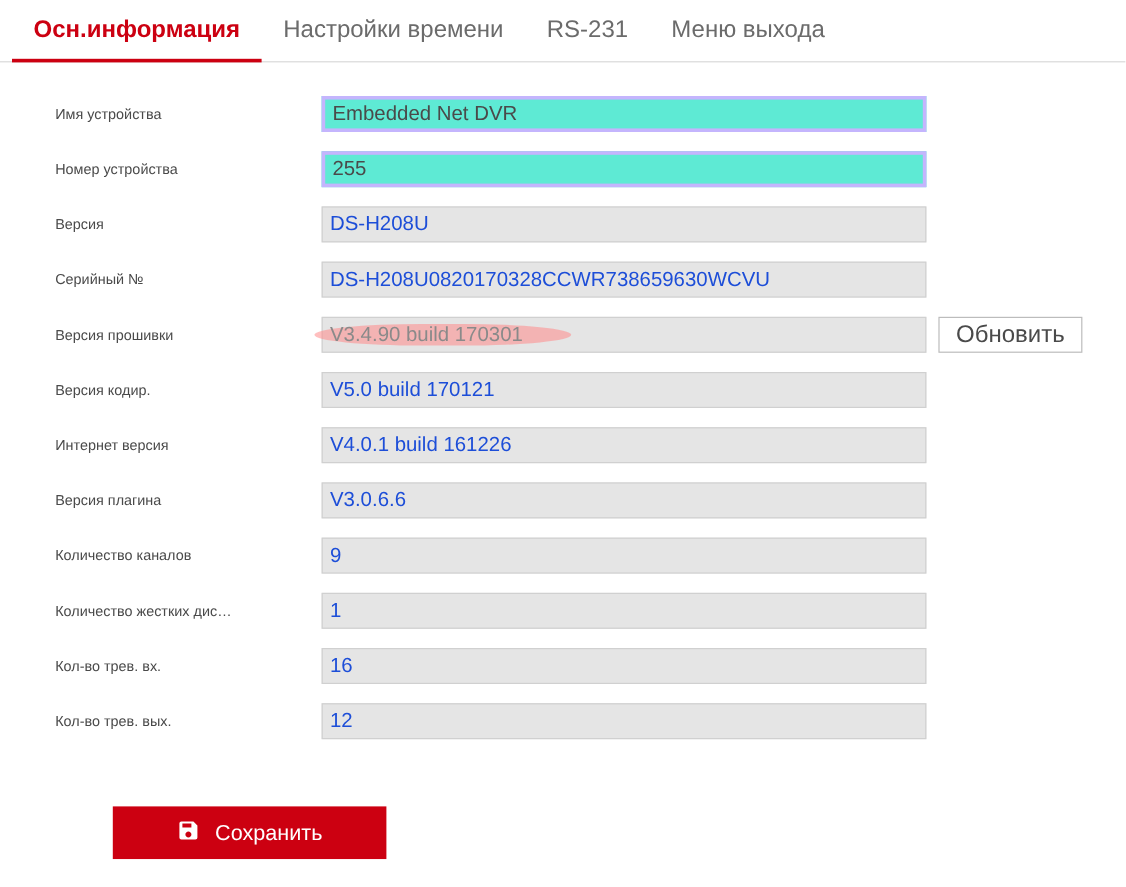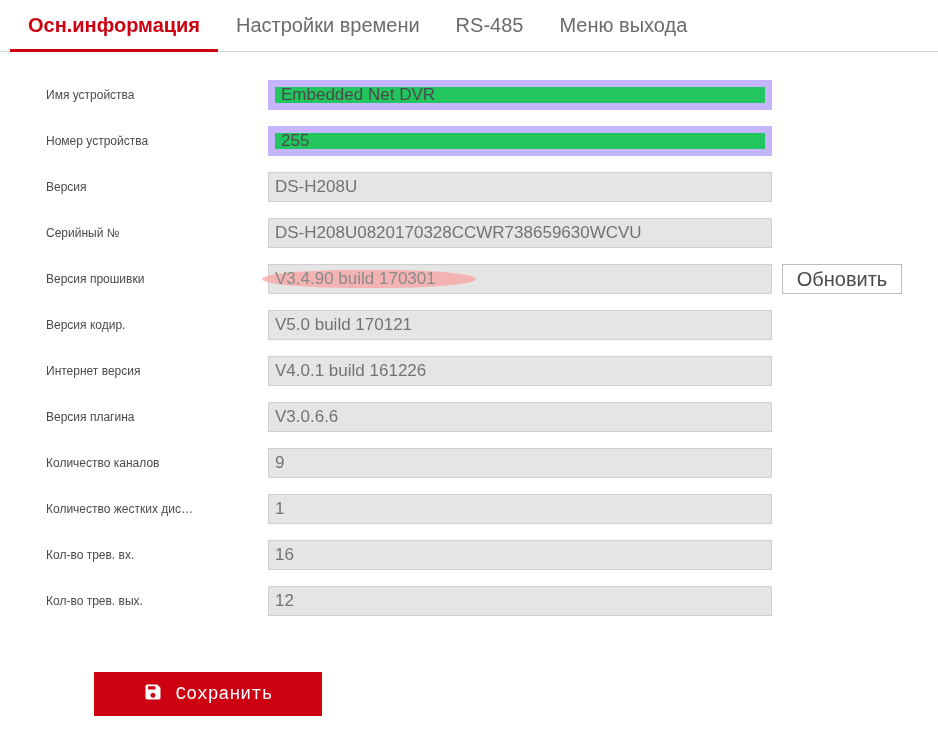--- a/index.html
+++ b/index.html
@@ -44,30 +44,30 @@
     font-size: 12px;
     color: #4a4a4a;
     white-space: nowrap;
     overflow: hidden;
     text-overflow: ellipsis;
     padding-right: 6px;
   }
   .field {
     width: 504px;
     height: 30px;
-    border: 7px solid #c4b5fd;
-    background: #22c55e;
+    border: 3px solid #c4b5fd;
+    background: #5eead4;
     font-size: 17px;
     color: #4a4a4a;
     padding: 3px 6px;
     outline: none;
   }
   .field.readonly {
     background: #e5e5e5;
-    color: #737373;
+    color: #1d4ed8;
     border: 1px solid #d0d0d0;
   }
   .highlight-mark {
     position: absolute;
     left: -6px;
     top: 6px;
     width: 214px;
     height: 18px;
     background: #ff8a8a;
     border-radius: 50% / 60%;
@@ -93,36 +93,35 @@
     align-items: center;
     justify-content: center;
     gap: 12px;
     width: 228px;
     height: 44px;
     background: #cc0011;
     color: #ffffff;
     font-size: 18px;
     border: none;
     cursor: pointer;
-    font-family: Liberation Mono, monospace;
   }
   .btn-save svg { width: 20px; height: 20px; fill: #fff; }
   .fw-wrap { position: relative; width: 504px; height: 30px; }
   .fw-wrap .highlight-mark { z-index: 0; }
   .fw-wrap input { position: relative; z-index: 1; background: rgba(229,229,229,0); }
   .fw-wrap .bg { position:absolute; inset:0; background:#e5e5e5; border:1px solid #d0d0d0; z-index:0;}
   .fw-wrap input.field { border: 1px solid transparent; background: transparent; width:504px; }
 </style>
 </head>
 <body>
 
 <div class="tabs">
   <div class="tab active">Осн.информация</div>
   <div class="tab">Настройки времени</div>
-  <div class="tab">RS-485</div>
+  <div class="tab">RS-231</div>
   <div class="tab">Меню выхода</div>
 </div>
 
 <div class="form-area">
 
   <div class="row">
     <div class="label">Имя устройства</div>
     <input class="field" type="text" value="Embedded Net DVR" style="">
   </div>
 

